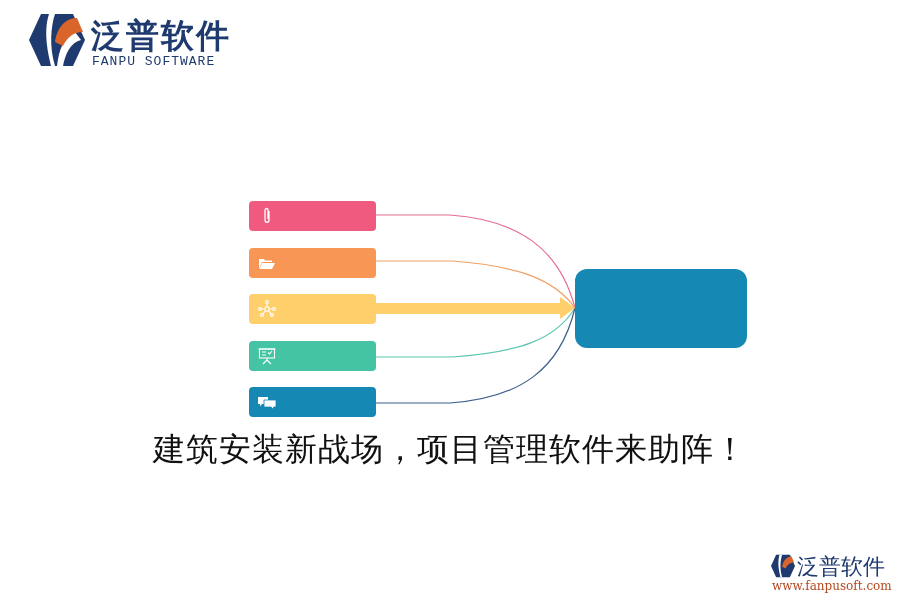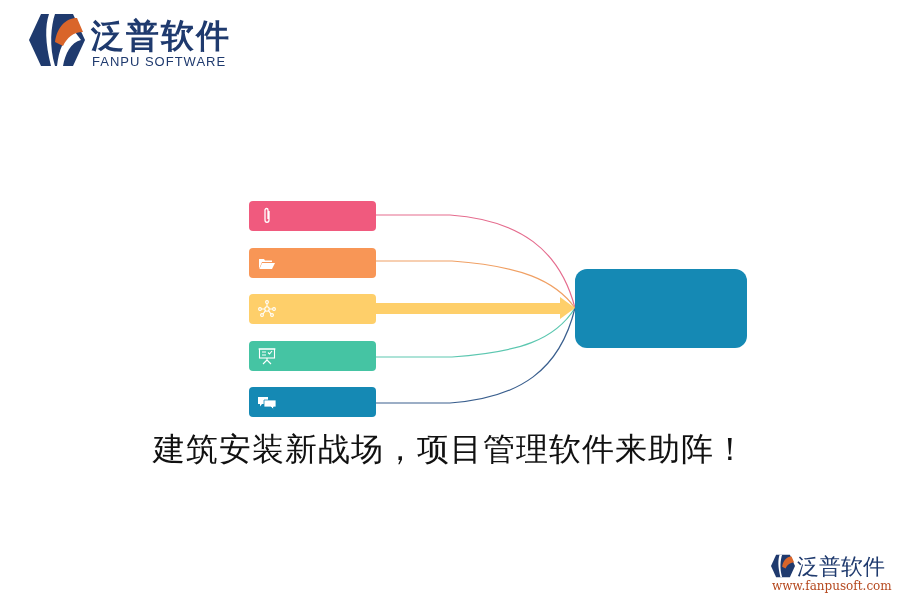--- a/index.html
+++ b/index.html
@@ -9,21 +9,21 @@
     font-family: "DejaVu Sans", "Liberation Sans", sans-serif;
   }
   .logo-top { position: absolute; left: 27px; top: 12px; width: 215px; height: 60px; }
   .logo-mark { position: absolute; left: 0; top: 0; width: 60px; height: 56px; }
   .logo-cn {
     position: absolute; left: 64px; top: 2px; font-size: 33px; font-weight: bold;
     color: #1f3a6e; letter-spacing: 2px; white-space: nowrap;
   }
   .logo-en {
     position: absolute; left: 65px; top: 42px; font-size: 13px; color: #1f3a6e;
-    letter-spacing: 1px; white-space: nowrap; font-family: Liberation Sans, sans-serif;
+    letter-spacing: 1px; white-space: nowrap; font-family: Liberation Mono, monospace;
   }
   .diagram { position: absolute; left: 0; top: 0; width: 900px; height: 600px; }
   .node {
     position: absolute; left: 249px; width: 127px; height: 30px; border-radius: 4px;
   }
   .node .ic { position: absolute; left: 8px; top: 5px; width: 20px; height: 20px; }
   .target {
     position: absolute; left: 575px; top: 269px; width: 172px; height: 79px;
     background: #1589b4; border-radius: 12px;
   }

